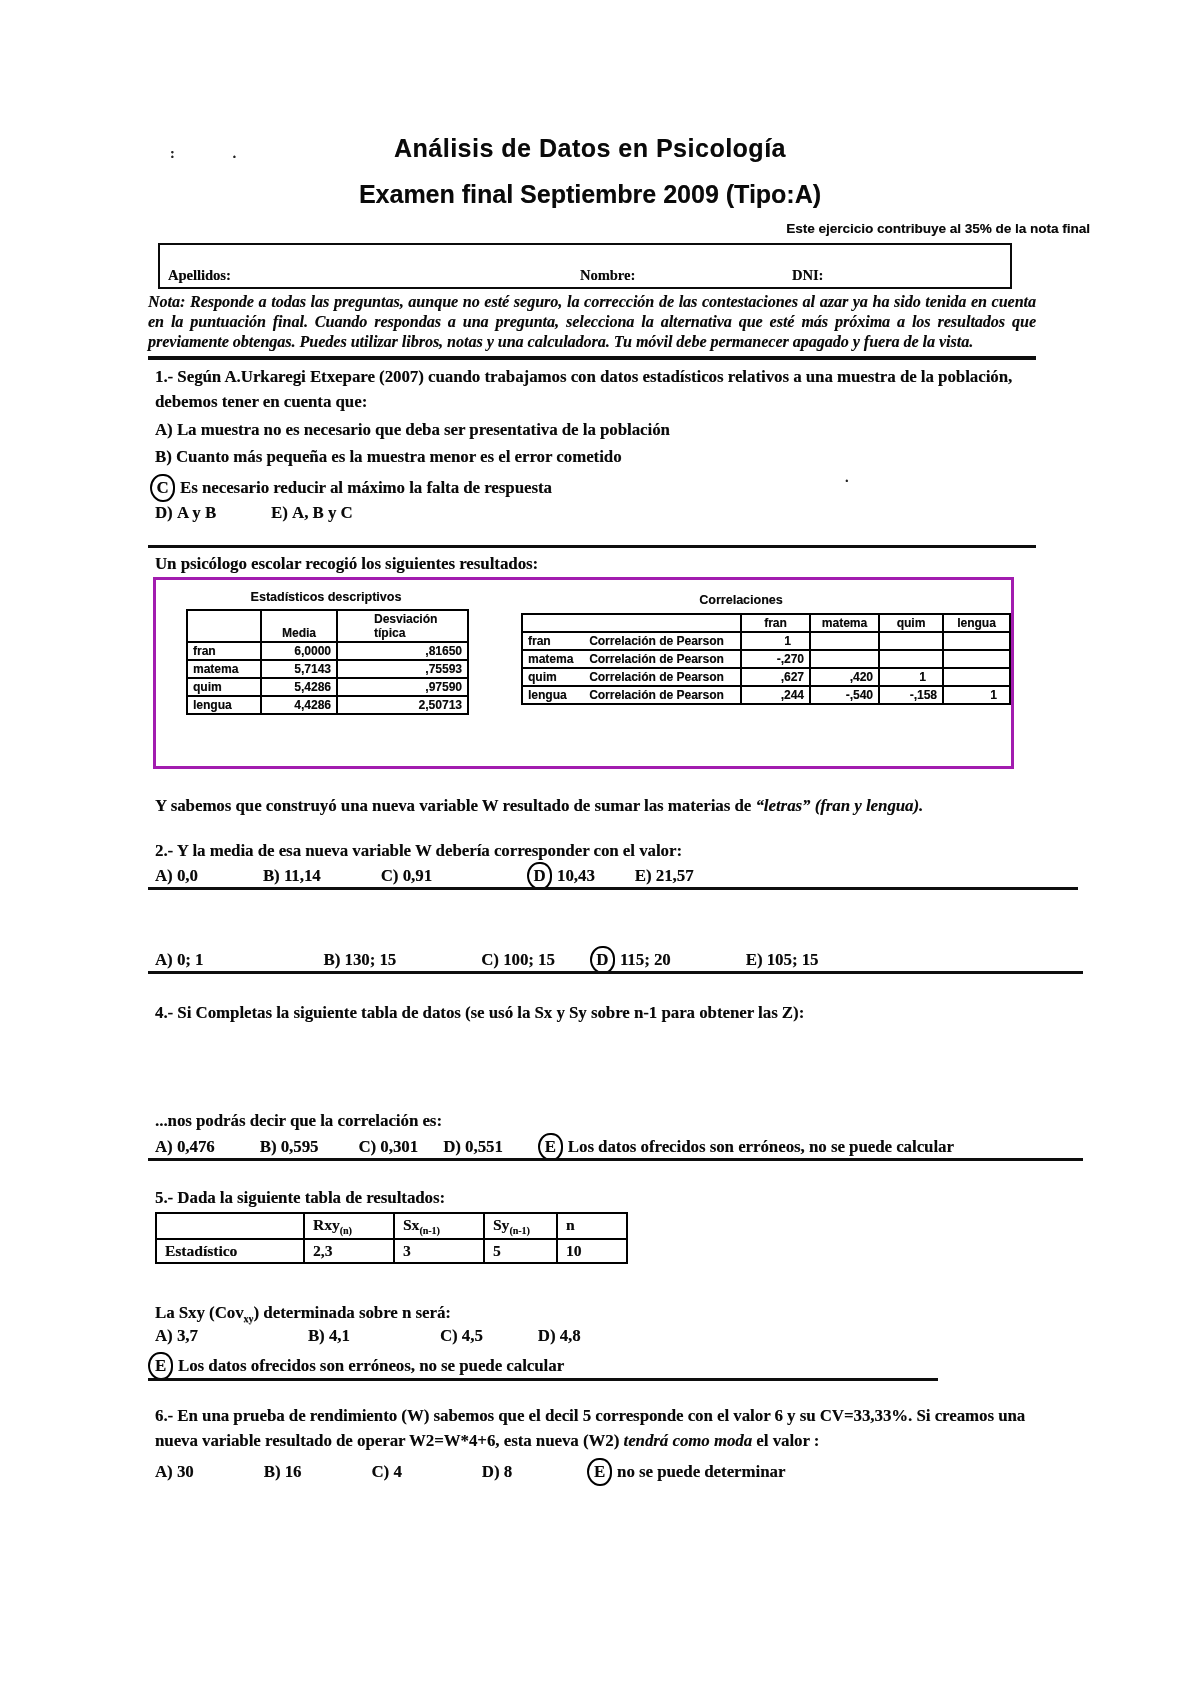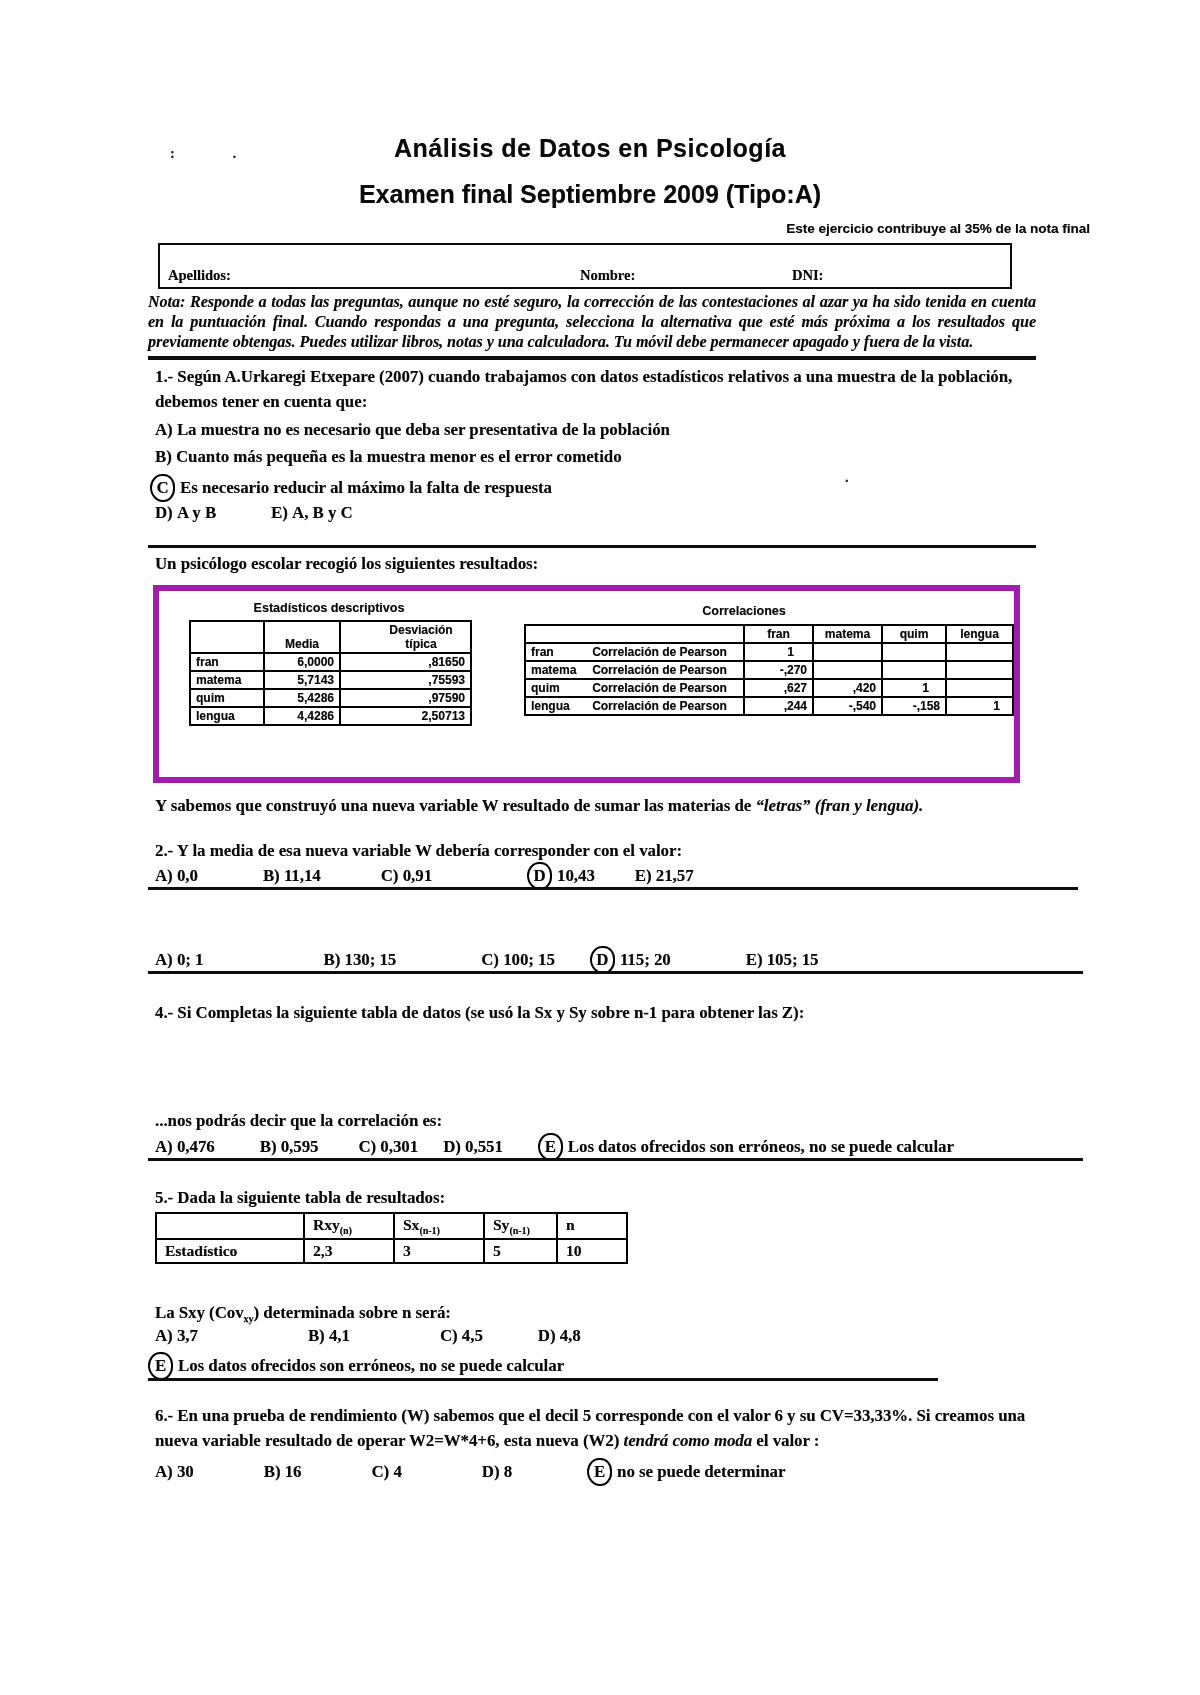--- a/index.html
+++ b/index.html
@@ -12,21 +12,21 @@
   .subtitle{font-family:"Liberation Sans",sans-serif;font-weight:bold;font-size:25px;text-align:center;}
   .contrib{font-family:"Liberation Sans",sans-serif;font-weight:bold;font-size:13.5px;text-align:right;}
   .fieldbox{position:absolute;border:2.5px solid #0b0b0b;}
   .fieldlabel{position:absolute;bottom:3px;font-weight:bold;font-size:14.5px;font-family:"Liberation Serif",serif;}
   .note{font-style:italic;font-weight:bold;font-size:16px;line-height:20px;text-align:justify;}
   .qtext{font-size:16.8px;font-weight:bold;line-height:25px;}
   .opts{display:flex;align-items:center;font-size:16.8px;font-weight:bold;white-space:nowrap;}
   .opt{display:inline-flex;align-items:center;}
   .circ{display:inline-flex;align-items:center;justify-content:center;width:21px;height:24px;
         border:2.6px solid #000;border-radius:52% 48% 50% 55%;margin-right:5px;flex:0 0 auto;}
-  .outerbox{position:absolute;border:6px solid #a21caf;margin-top:8px;}
+  .outerbox{position:absolute;border:3px solid #a21caf;}
   .caption{position:absolute;font-family:"Liberation Sans",sans-serif;font-weight:bold;font-size:12.5px;}
   .spss{position:absolute;border-collapse:collapse;font-family:"Liberation Sans",sans-serif;
         font-weight:bold;font-size:12px;}
   .spss th,.spss td{border:2.2px solid #000;padding:1px 5px;}
   .spss .lab{text-align:left;font-weight:bold;}
   .spss .num{text-align:right;}
   .ztable{position:absolute;border-collapse:collapse;font-size:17px;font-weight:bold;}
   .ztable th,.ztable td{border:3px solid #000;height:33px;padding:0 10px;text-align:left;}
   .stable{position:absolute;border-collapse:collapse;font-size:15.5px;font-weight:bold;}
   .stable th,.stable td{border:2.6px solid #000;padding:2px 8px;text-align:left;vertical-align:top;}
@@ -79,21 +79,21 @@
   <div class="abs qtext" style="left:155px;top:551px;">Un psicólogo escolar  recogió los siguientes resultados:</div>
 
   <div class="outerbox" style="left:153px;top:577px;width:855px;height:186px;">
 
     <div class="caption" style="left:70px;top:10px;width:200px;text-align:center;">Estadísticos descriptivos</div>
     <table class="spss" style="left:30px;top:29px;">
       <tbody>
           <tr>
         <th style="width:62px;"></th>
         <th style="width:64px;vertical-align:bottom;">Media</th>
-        <th style="width:88px;text-align:center;padding-left:36px;">Desviación típica</th>
+        <th style="width:88px;text-align:left;padding-left:36px;">Desviación típica</th>
       </tr>
       <tr>
         <td class="lab">fran</td>
         <td class="num">6,0000</td>
         <td class="num">,81650</td>
       </tr>
       <tr>
         <td class="lab">matema</td>
         <td class="num">5,7143</td>
         <td class="num">,75593</td>

